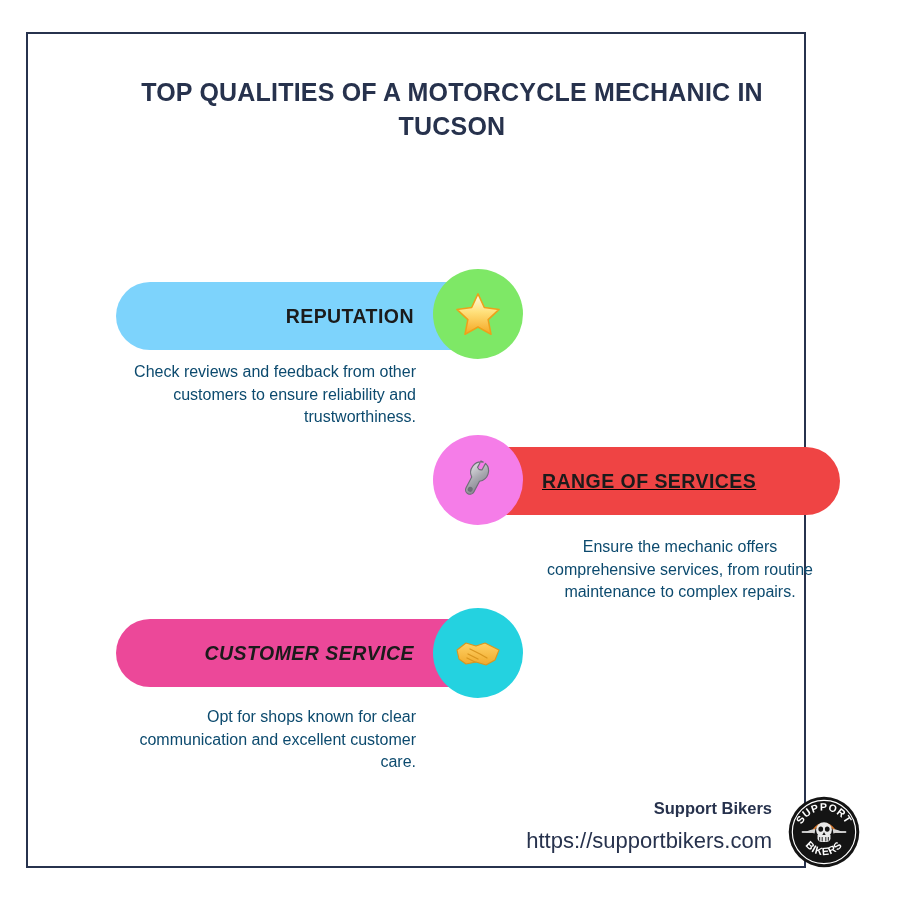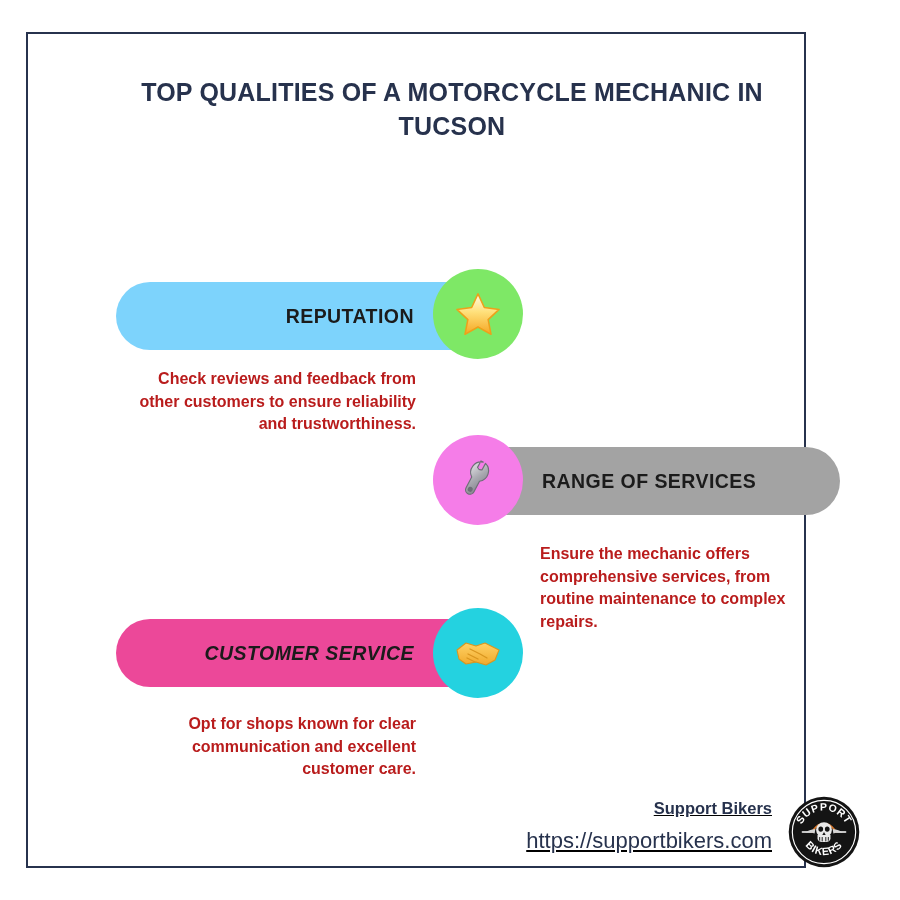--- a/index.html
+++ b/index.html
@@ -91,54 +91,52 @@
     align-items: center;
     justify-content: center;
     font-size: 44px;
     line-height: 1;
   }
 
   .desc {
     position: absolute;
     font-size: 16px;
     line-height: 1.42;
-    color: #b91c1c;
-    font-weight: 700;
-    margin-top: 7px;
+    color: #0c4a6e;
+    font-weight: 400;
   }
 
   
   .item-1 .pill   { left: 88px;  top: 248px; width: 384px; justify-content: flex-end; padding-right: 86px; }
   .item-1 .badge  { left: 405px; top: 235px; }
   .item-1 .desc   { left: 88px;  top: 327px; width: 300px; text-align: right; }
 
   
   .item-2 .pill   { left: 428px; top: 413px; width: 384px; justify-content: flex-start; padding-left: 86px; }
   .item-2 .badge  { left: 405px; top: 401px; }
-  .item-2 .desc   { left: 512px; top: 502px; width: 280px; text-align: left; }
+  .item-2 .desc   { left: 512px; top: 502px; width: 280px; text-align: center; }
 
   
   .item-3 .pill   { left: 88px;  top: 585px; width: 384px; justify-content: flex-end; padding-right: 86px; }
   .item-3 .badge  { left: 405px; top: 574px; }
   .item-3 .desc   { left: 88px;  top: 672px; width: 300px; text-align: right; }
 
   
   .footer {
     position: absolute;
     left: 480px;
     top: 762px;
     width: 352px;
     height: 76px;
   }
   .footer-text {
     position: absolute;
     right: 88px;
     top: 0;
     text-align: right;
-    text-decoration: underline;
   }
   .brand-name {
     font-size: 16.5px;
     font-weight: 700;
     color: #27324d;
     line-height: 1.5;
     white-space: nowrap;
   }
   .brand-url {
     font-size: 22px;
@@ -179,21 +177,21 @@
               <stop offset="100%" stop-color="#f5a623"></stop>
             </linearGradient>
           </defs>
           <path d="M24 3 L30.6 17.2 L46 19.2 L34.6 29.9 L37.6 45.2 L24 37.6 L10.4 45.2 L13.4 29.9 L2 19.2 L17.4 17.2 Z" fill="url(#gstar)" stroke="#eda01a" stroke-width="1.6" stroke-linejoin="round"></path>
         </svg>
       </div>
       <div class="desc">Check reviews and feedback from other customers to ensure reliability and trustworthiness.</div>
     </div>
 
     <div class="item item-2">
-      <div class="pill" style="background:#a3a3a3;">
+      <div class="pill" style="background:#ef4444;text-decoration:underline;">
         <span class="pill-label">RANGE OF SERVICES</span>
       </div>
       <div class="badge" style="background:#f57de8;">
         <svg width="46" height="46" viewBox="0 0 48 48" aria-hidden="true">
           <defs>
             <linearGradient id="gwr" x1="0" y1="0" x2="1" y2="1">
               <stop offset="0%" stop-color="#e7e7ea"></stop>
               <stop offset="50%" stop-color="#a9a9b0"></stop>
               <stop offset="100%" stop-color="#7b7b84"></stop>
             </linearGradient>

